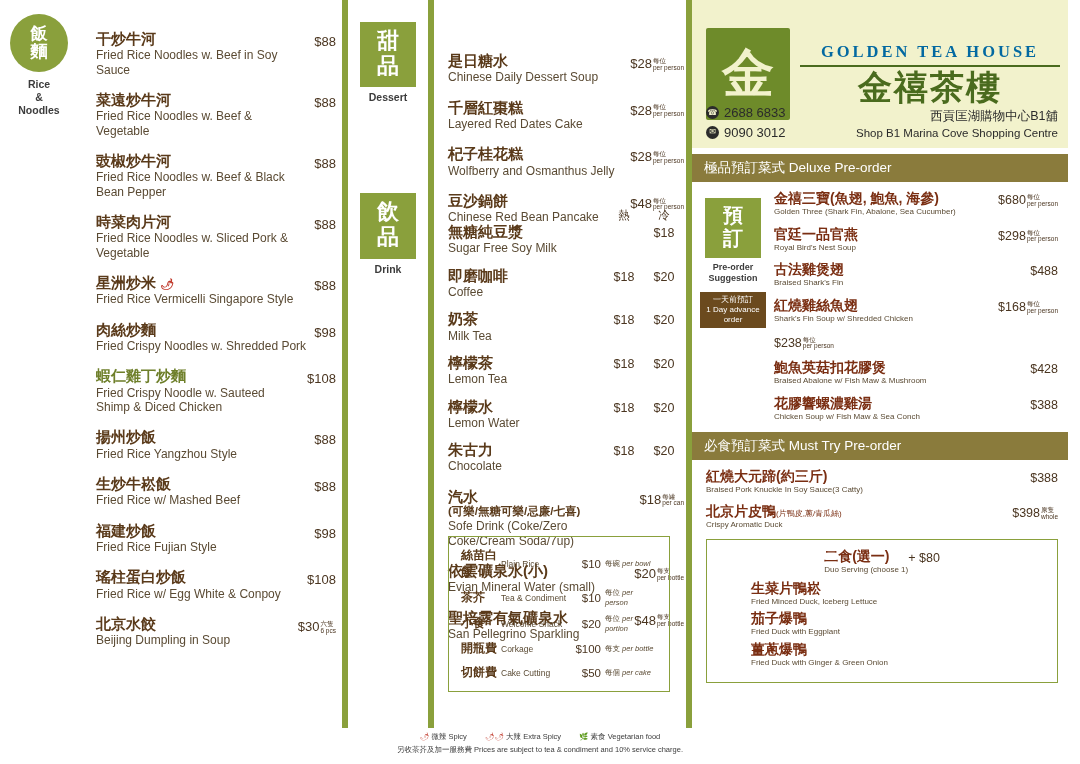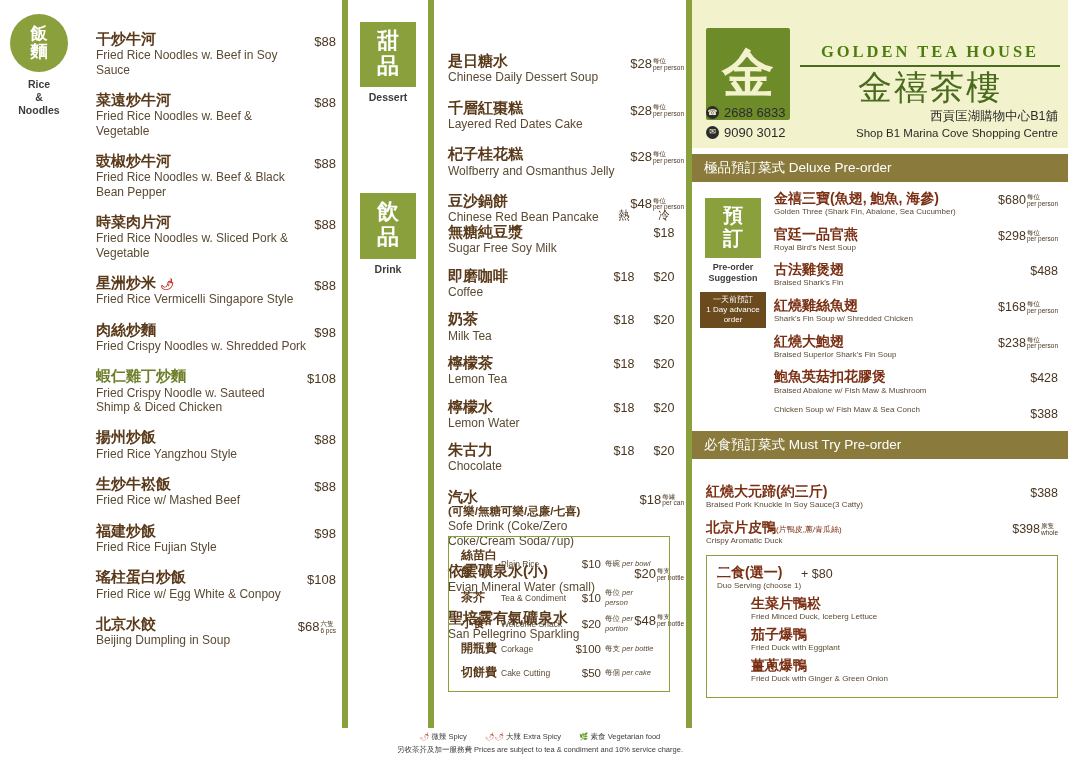--- a/index.html
+++ b/index.html
@@ -101,26 +101,26 @@
   }
   .logo-mark {
     width: 84px; height: 92px; background: #6e8b2a; color: #f2f2cc;
     display: flex; align-items: center; justify-content: center;
     font-size: 52px; font-weight: bold; border-radius: 2px;
     margin-right: 10px;
   }
   .logo-right { flex: 1; }
   .brand-en {
     font-family: "Liberation Serif", serif;
-    font-size: 16.5px; letter-spacing: 3px; color: #4d7c0f; font-weight: bold;
+    font-size: 16.5px; letter-spacing: 3px; color: #0369a1; font-weight: bold;
     border-bottom: 2px solid #4a6b1e; padding-bottom: 3px; margin-bottom: 2px;
     text-align: center;
   }
   .brand-cn {
-    font-size: 34px; font-weight: normal; color: #4a6b1e; text-align: center;
+    font-size: 34px; font-weight: bold; color: #4a6b1e; text-align: center;
     line-height: 1.1; letter-spacing: 2px;
   }
   .contact {
     position: absolute; left: 14px; bottom: 6px; right: 10px;
     display: flex; align-items: flex-end; justify-content: space-between;
   }
   .phones { font-size: 13px; color: #2b2b2b; line-height: 1.5; }
   .phones div { display: flex; align-items: center; }
   .ph-ico {
     width: 13px; height: 13px; border-radius: 50%; background: #2b2b2b; color: #f2f2cc;
@@ -151,26 +151,26 @@
   }
   .rlist { margin-left: 82px; padding: 8px 10px 0 0; }
   .rrow { display: flex; align-items: flex-start; justify-content: space-between; margin-bottom: 9px; }
   .rname { flex: 1; padding-right: 6px; }
   .rcn { font-size: 14px; color: #7a2e12; font-weight: bold; line-height: 1.15; }
   .ren { font-size: 8px; color: #5a4a33; line-height: 1.2; margin-top: 1px; }
   .rprice { font-size: 12.5px; color: #4a3520; white-space: nowrap; padding-top: 3px; }
   .rprice .unit { font-size: 6.5px; display: inline-block; line-height: 1.05; margin-left: 1px; vertical-align: middle;}
   .rprice .unit b { display:block; font-weight: normal; }
 
-  .must { margin-left: 0; padding: 24px 10px 0 14px; }
+  .must { margin-left: 0; padding: 8px 10px 0 14px; }
   .duo {
     border: 1px solid #8aa03c; margin: 4px 10px 0 14px; padding: 8px 10px 10px 10px;
     position: relative;
   }
-  .duo-head { display: flex; justify-content: flex-start; align-items: flex-start; }
+  .duo-head { display: flex; justify-content: center; align-items: flex-start; }
   .duo-sub { margin-left: 34px; margin-top: 5px; }
   .duo-item { margin-bottom: 4px; }
 
   
   .footer {
     position: absolute; left: 0; bottom: 0; width: 1080px; height: 36px;
     background: #fff; text-align: center; padding-top: 4px;
   }
   .legend { font-size: 7.5px; color: #3c3c3c; }
   .legend span { margin: 0 8px; }
@@ -275,21 +275,21 @@
           <div class="dish-en">Fried Rice w/ Egg White &amp; Conpoy</div>
         </div>
         <div class="dish-price">$108</div>
       </div>
       <div class="dish">
         <div class="dish-txt">
           <div class="dish-cn">北京水餃</div>
           <div class="dish-en">Beijing Dumpling in Soup</div>
         </div>
         <div class="dish-price">
-          <span>$68</span><span class="unit"><b>六隻</b><b>6 pcs</b></span>
+          <span>$30</span><span class="unit"><b>六隻</b><b>6 pcs</b></span>
         </div>
       </div>
     </div>
   </div>
 
   <div class="col-dd">
     <div class="vert-badge" style="margin-top:22px;">
       <div class="vert-square">
         <span>甜</span>
         <span>品</span>
@@ -520,35 +520,32 @@
           <div class="rprice"><span>$488</span></div>
         </div>
         <div class="rrow">
           <div class="rname">
             <div class="rcn">紅燒雞絲魚翅</div>
             <div class="ren">Shark's Fin Soup w/ Shredded Chicken</div>
           </div>
           <div class="rprice"><span>$168</span><span class="unit"><b>每位</b><b>per person</b></span></div>
         </div>
         <div class="rrow">
-          <div class="rname">
-            <div class="rcn">紅燒大鮑翅</div>
-            <div class="ren">Braised Superior Shark's Fin Soup</div>
-          </div>
           <div class="rprice"><span>$238</span><span class="unit"><b>每位</b><b>per person</b></span></div>
         </div>
         <div class="rrow">
           <div class="rname">
             <div class="rcn">鮑魚英菇扣花膠煲</div>
             <div class="ren">Braised Abalone w/ Fish Maw &amp; Mushroom</div>
           </div>
           <div class="rprice"><span>$428</span></div>
         </div>
         <div class="rrow">
           <div class="rname">
+            <div class="rcn">花膠響螺濃雞湯</div>
             <div class="ren">Chicken Soup w/ Fish Maw &amp; Sea Conch</div>
           </div>
           <div class="rprice"><span>$388</span></div>
         </div>
       </div>
     </div>
 
     <div class="bar" style="margin-top:10px;">必食預訂菜式  Must Try Pre-order</div>
 
     <div class="must">

